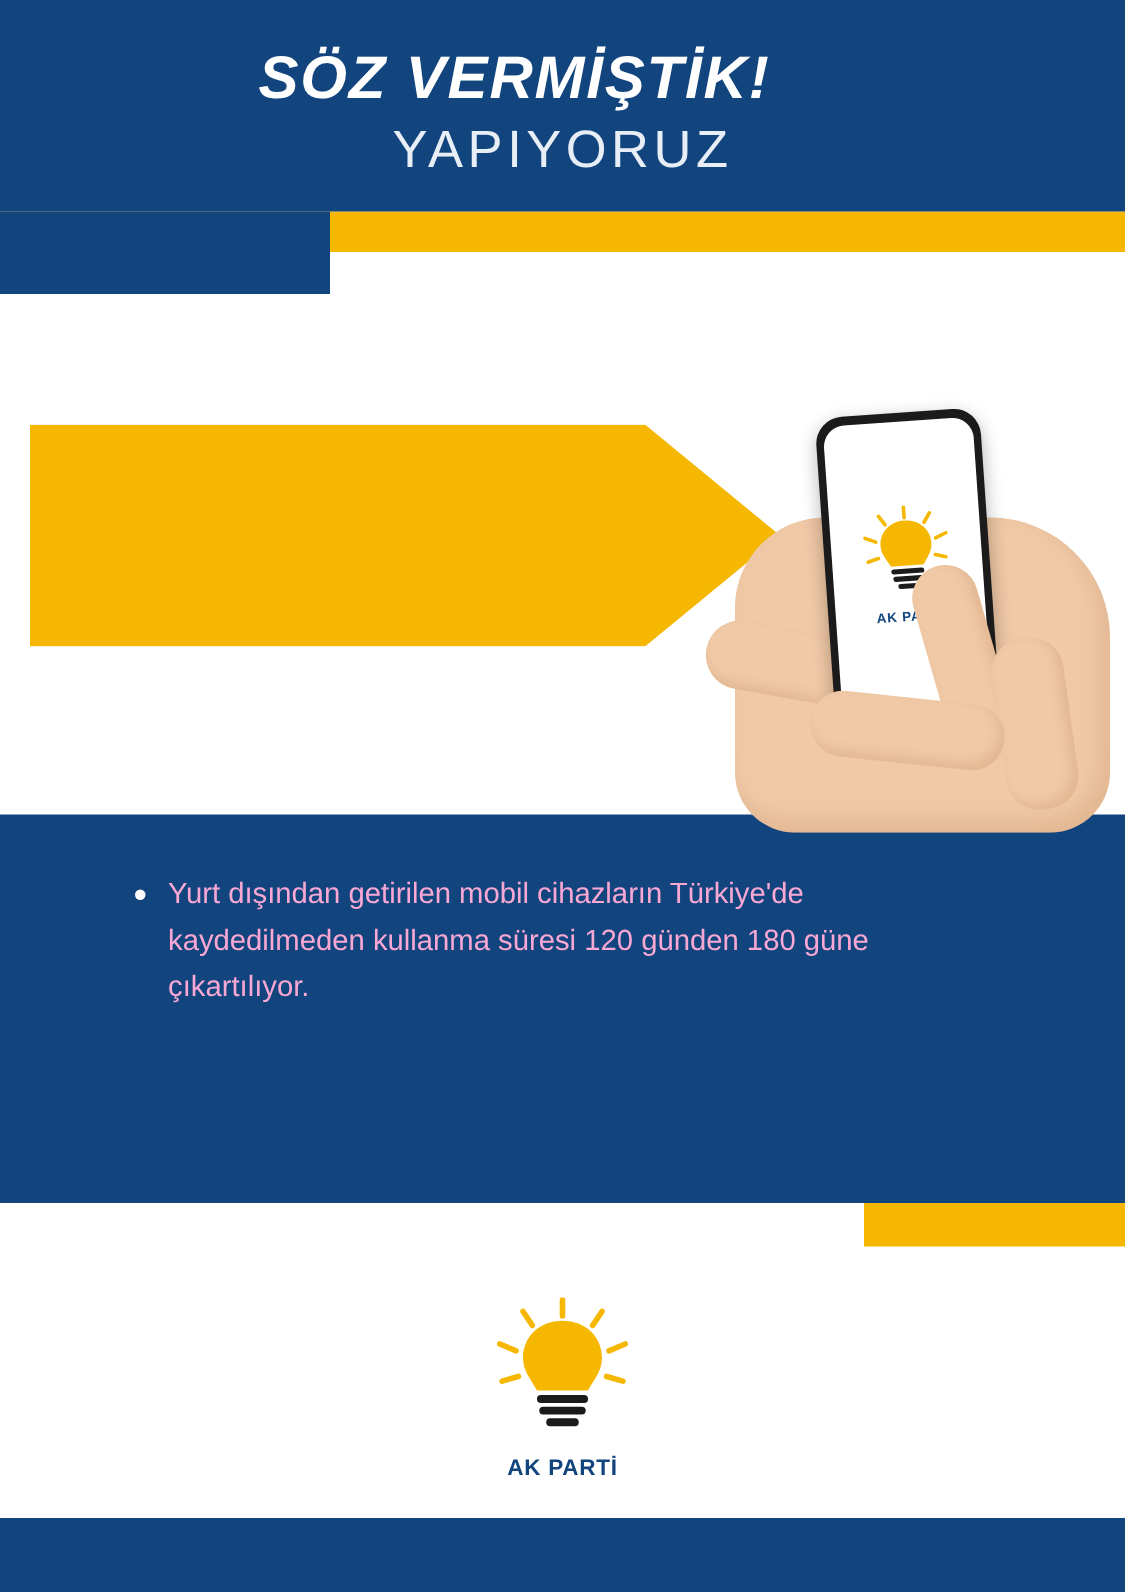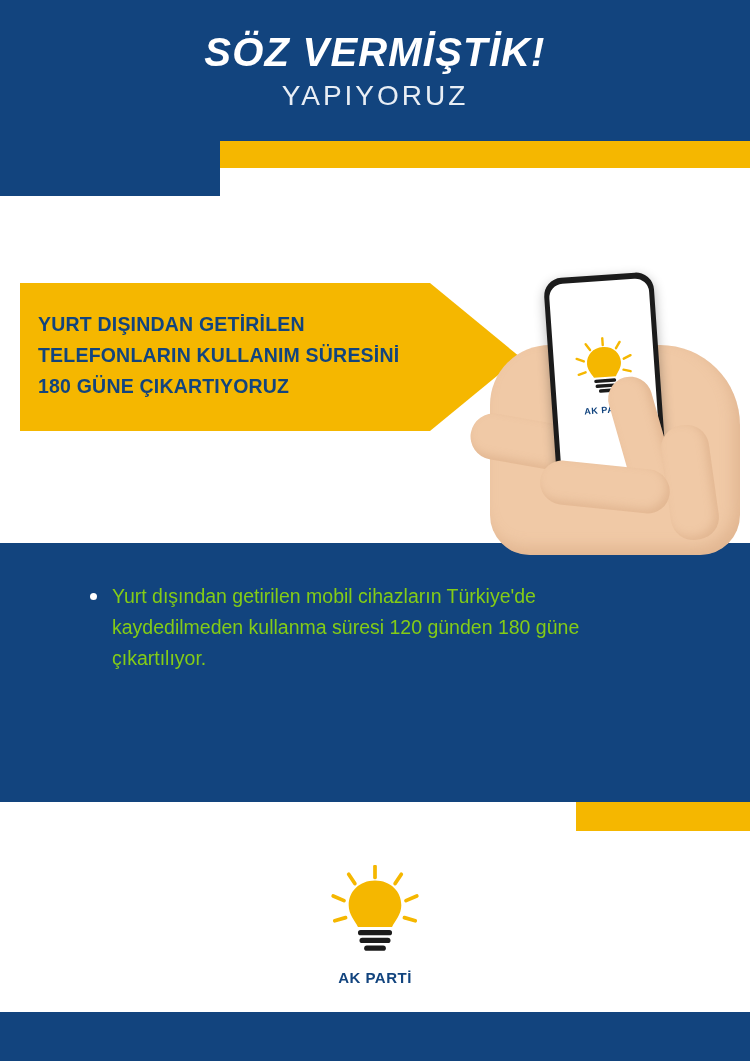--- a/index.html
+++ b/index.html
@@ -27,29 +27,28 @@
   .header-title {
     position: absolute;
     left: 0; top: 30px;
     width: 686px;
     text-align: center;
     color: #ffffff;
     font-size: 40px;
     font-weight: 700;
     font-style: italic;
     letter-spacing: 1.2px;
-    margin-left: 32px;
   }
   .header-sub {
     position: absolute;
     left: 0; top: 80px;
     width: 750px;
     text-align: center;
     color: #e8eef5;
-    font-size: 28px;
+    font-size: 35px;
     font-weight: 400;
     letter-spacing: 3px;
   }
 
   
   .stripe-yellow-top {
     position: absolute;
     left: 0; top: 141px;
     width: 750px;
     height: 27px;
@@ -180,21 +179,21 @@
     left: 0; top: 543px;
     width: 750px;
     height: 259px;
     background: #12447e;
     z-index: 3;
   }
   .bullets {
     position: absolute;
     left: 90px; top: 38px;
     width: 580px;
-    color: #84cc16;
+    color: #f9a8d4;
   }
   .bullet {
     position: relative;
     padding-left: 22px;
     font-size: 19.5px;
     line-height: 31px;
     margin-bottom: 26px;
   }
   .bullet:before {
     content: "";
@@ -246,25 +245,20 @@
   <div class="header-title">SÖZ VERMİŞTİK!</div>
   <div class="header-sub">YAPIYORUZ</div>
 </div>
 
 <div class="stripe-yellow-top"></div>
 <div class="stripe-blue-block"></div>
 <div class="white-top"></div>
 
 <div class="arrow-banner">
   <div class="shape"></div>
-  <div class="lines">
-    <div>YURT DIŞINDAN GETİRİLEN</div>
-    <div>TELEFONLARIN KULLANIM SÜRESİNİ</div>
-    <div>180 GÜNE ÇIKARTIYORUZ</div>
-  </div>
 </div>
 
 <div class="phone-area">
   <div class="hand-back"></div>
   <div class="thumb"></div>
   <div class="phone">
     <div class="phone-notch"></div>
     <div class="phone-screen">
       <div class="phone-logo">
         <svg width="60" height="62" viewBox="0 0 60 62">

